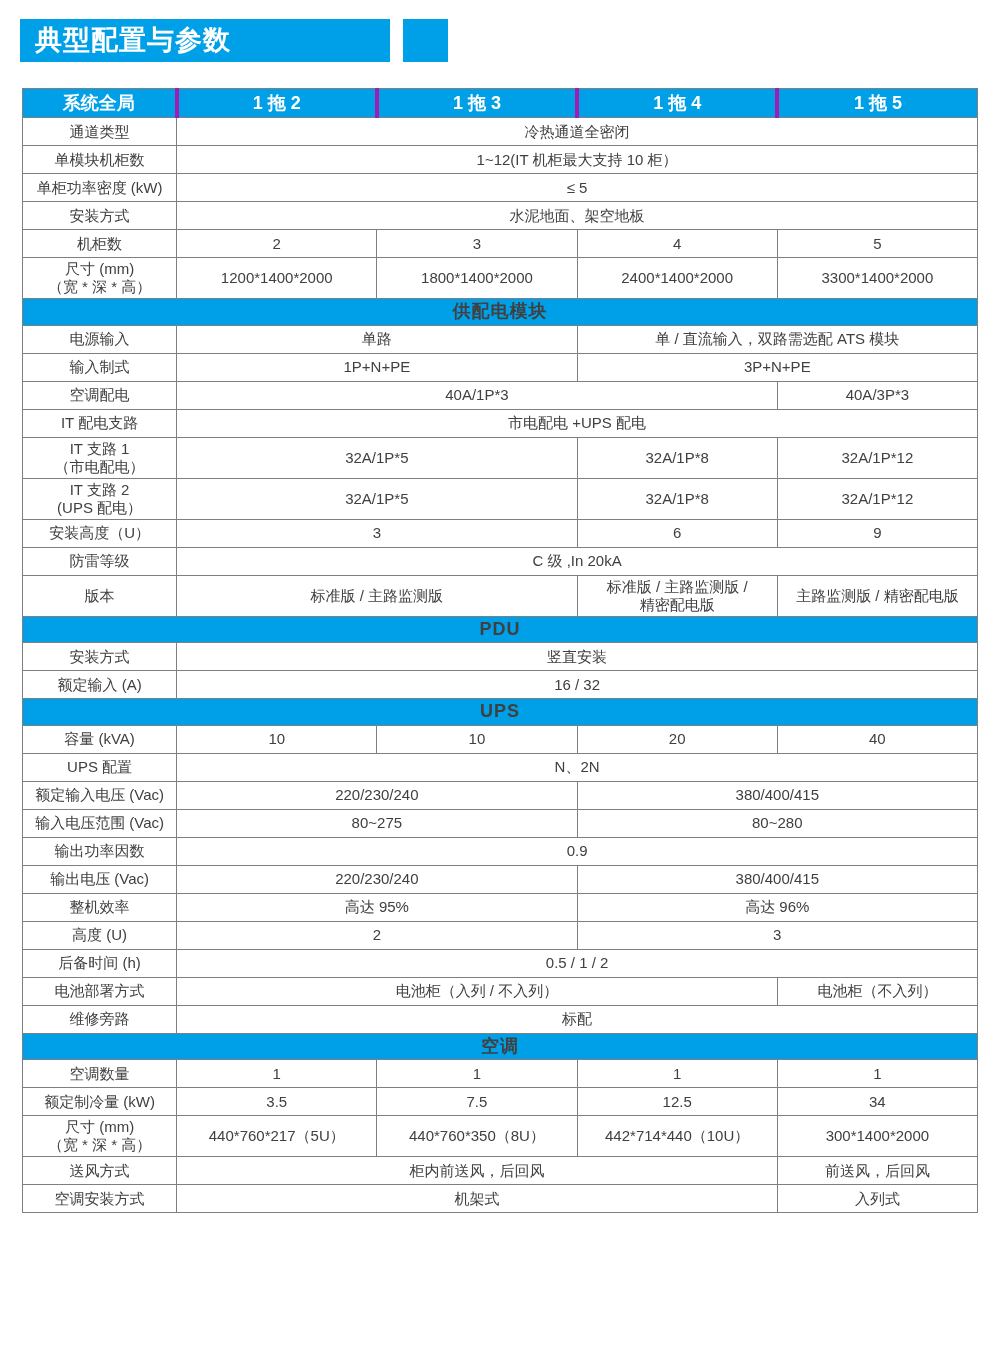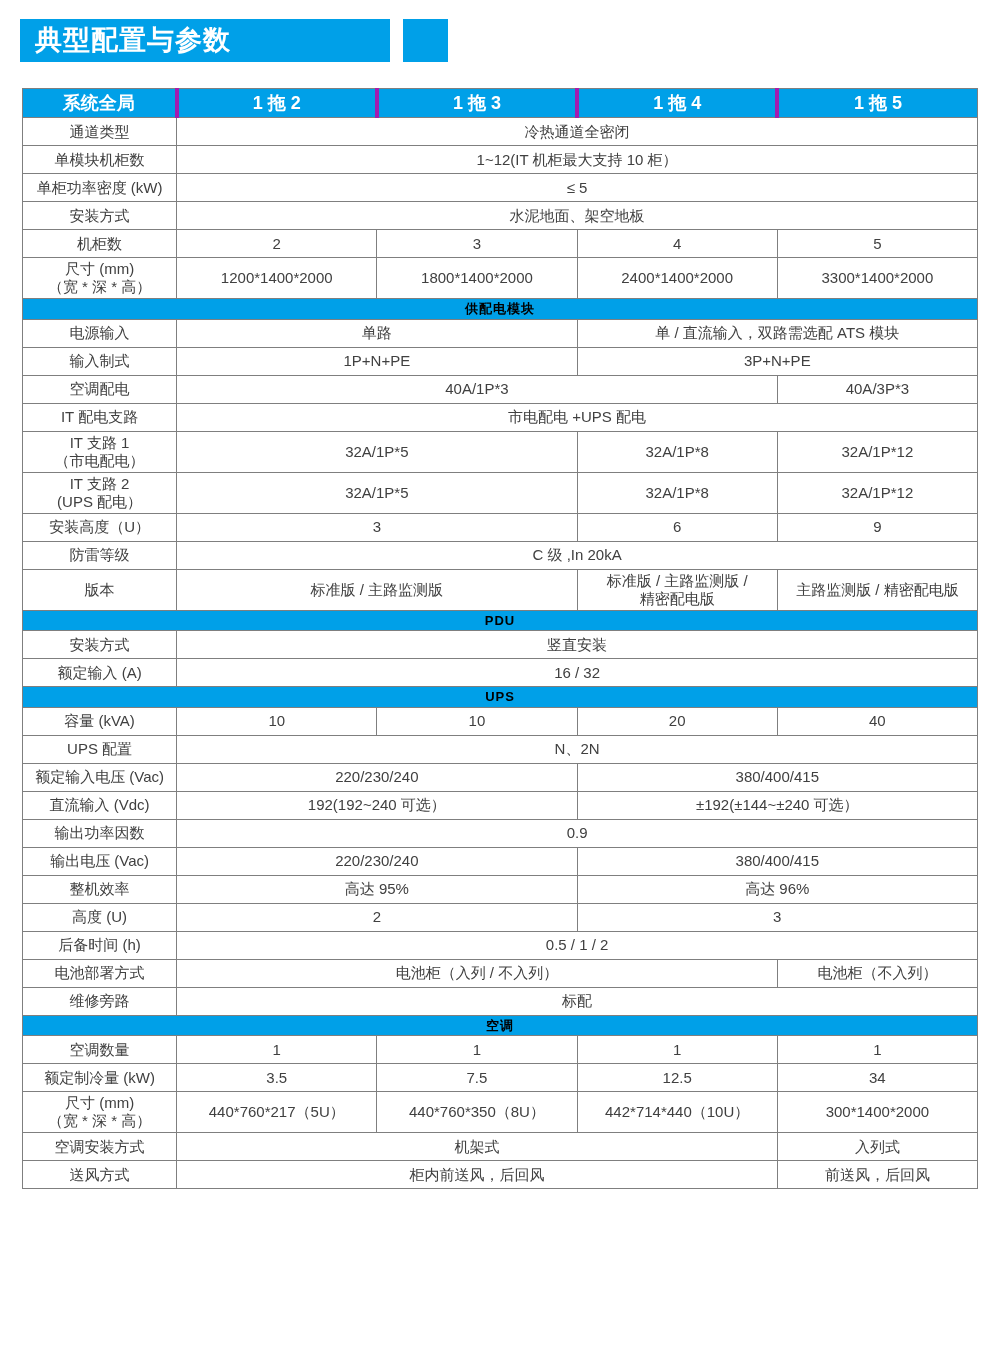--- a/index.html
+++ b/index.html
@@ -42,22 +42,22 @@
 
   td {
     border:1px solid var(--border);
     font-size:15px; text-align:center; vertical-align:middle;
     height:28px; padding:2px 4px;
     white-space:pre-line; line-height:1.2;
     color:var(--text);
   }
   td.label-cell { }
   td.section-cell {
-    background:var(--accent); color:#000000;
-    font-size:13px; font-weight:bold; height:20px;
+    background:var(--accent); color:#404040;
+    font-size:18px; font-weight:bold; height:20px;
     letter-spacing:1px;
   }
 </style>
 </head>
 <body>
 
 <div class="page">
 
   <div class="title-row">
     <div class="title-bar">典型配置与参数</div>
@@ -191,23 +191,23 @@
         <tr>
           <td class="label-cell">UPS 配置</td>
           <td class="value-cell" colspan="4">N、2N</td>
         </tr>
         <tr>
           <td class="label-cell">额定输入电压 (Vac)</td>
           <td class="value-cell" colspan="2">220/230/240</td>
           <td class="value-cell" colspan="2">380/400/415</td>
         </tr>
         <tr>
-          <td class="label-cell">直流输入 (Vdc)</td>
-          <td class="value-cell" colspan="2">192(192~240 可选）</td>
-          <td class="value-cell" colspan="2">±192(±144~±240 可选）</td>
+          <td class="label-cell">输入电压范围 (Vac)</td>
+          <td class="value-cell" colspan="2">80~275</td>
+          <td class="value-cell" colspan="2">80~280</td>
         </tr>
         <tr>
           <td class="label-cell">输出功率因数</td>
           <td class="value-cell" colspan="4">0.9</td>
         </tr>
         <tr>
           <td class="label-cell">输出电压 (Vac)</td>
           <td class="value-cell" colspan="2">220/230/240</td>
           <td class="value-cell" colspan="2">380/400/415</td>
         </tr>
@@ -253,25 +253,25 @@
         </tr>
         <tr>
           <td class="label-cell">尺寸 (mm)
 （宽 * 深 * 高）</td>
           <td class="value-cell">440*760*217（5U）</td>
           <td class="value-cell">440*760*350（8U）</td>
           <td class="value-cell">442*714*440（10U）</td>
           <td class="value-cell">300*1400*2000</td>
         </tr>
         <tr>
+          <td class="label-cell">送风方式</td>
+          <td class="value-cell" colspan="3">柜内前送风，后回风</td>
+          <td class="value-cell">前送风，后回风</td>
+        </tr>
+        <tr>
           <td class="label-cell">空调安装方式</td>
           <td class="value-cell" colspan="3">机架式</td>
           <td class="value-cell">入列式</td>
         </tr>
-        <tr>
-          <td class="label-cell">送风方式</td>
-          <td class="value-cell" colspan="3">柜内前送风，后回风</td>
-          <td class="value-cell">前送风，后回风</td>
-        </tr>
       </tbody>
   </table>
 
 </div>
 
 </body></html>

